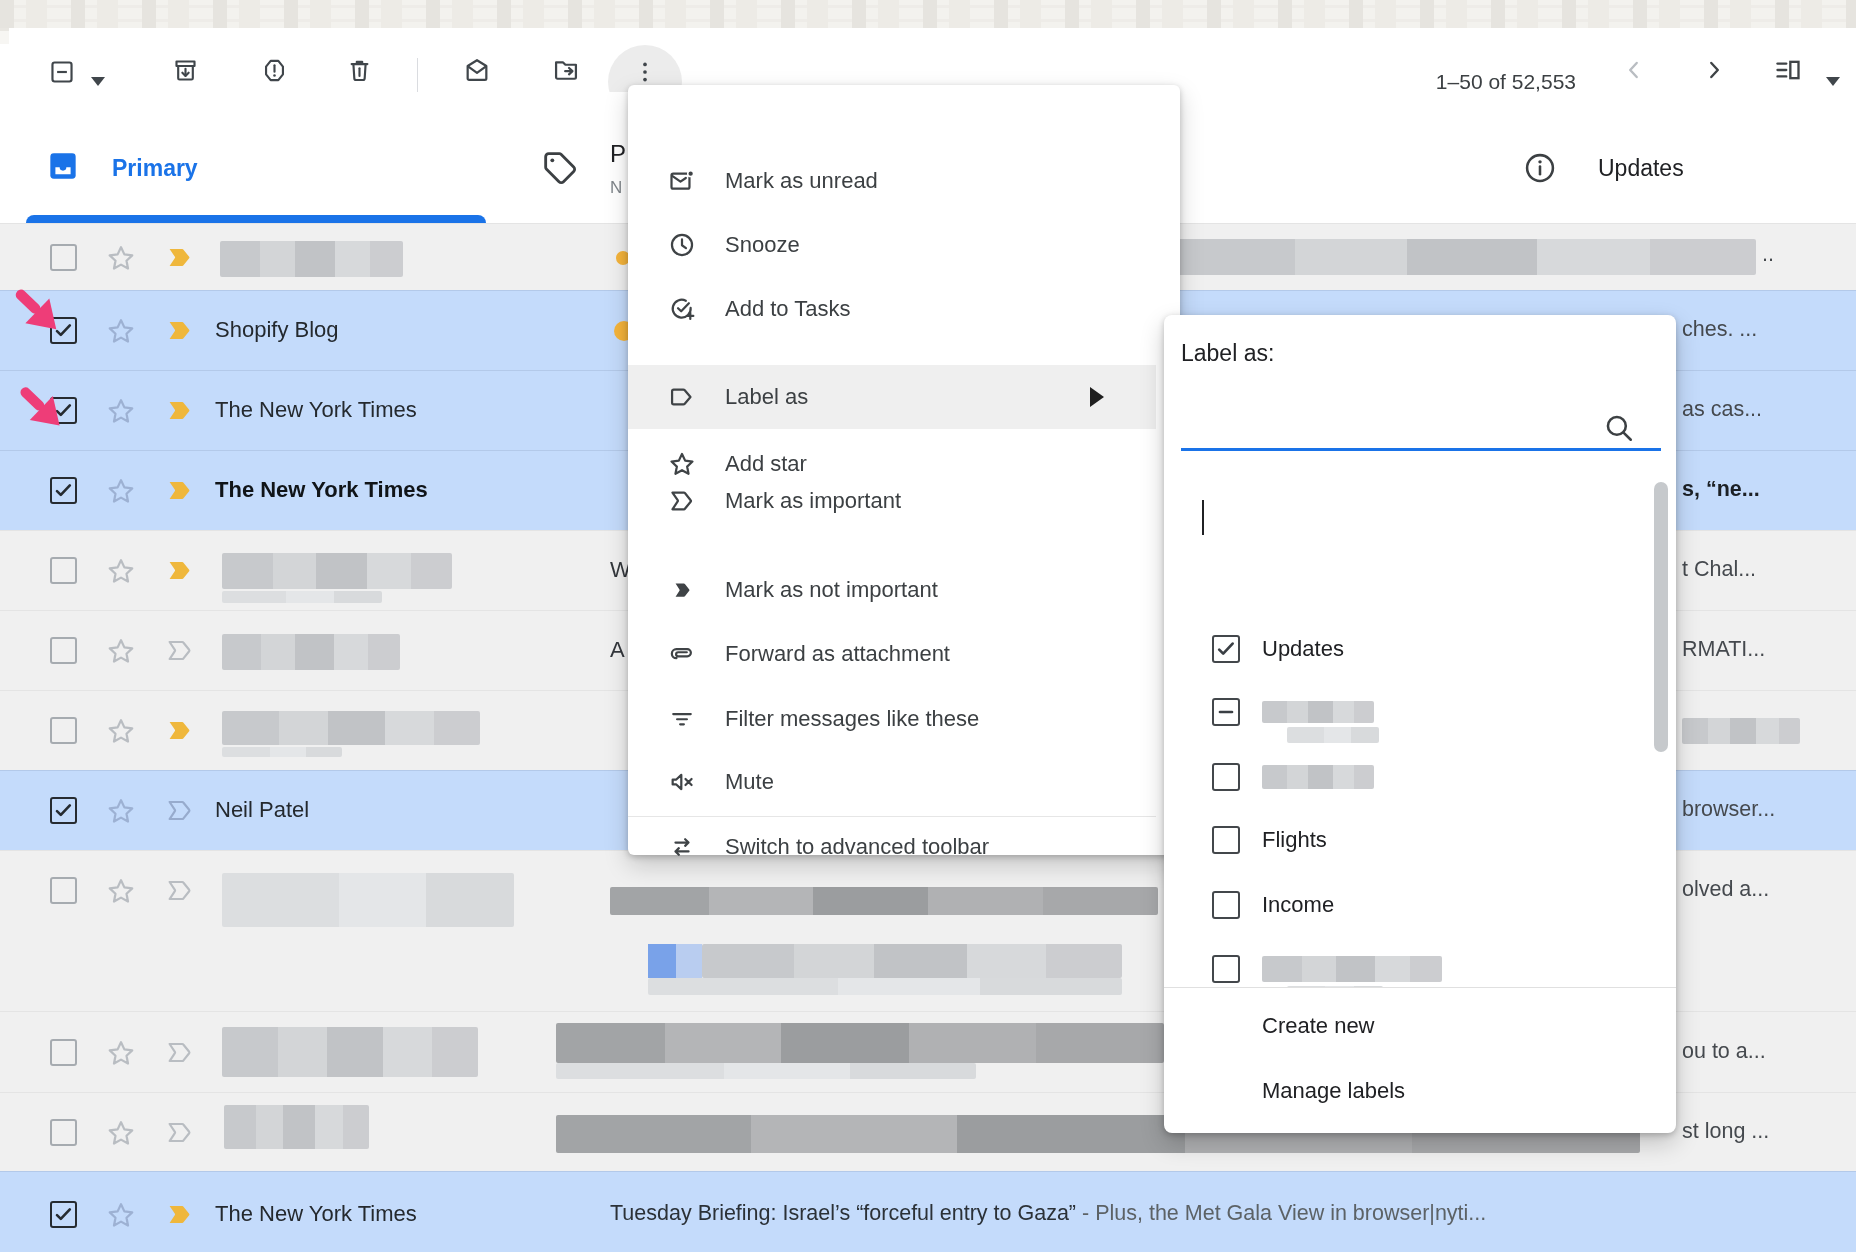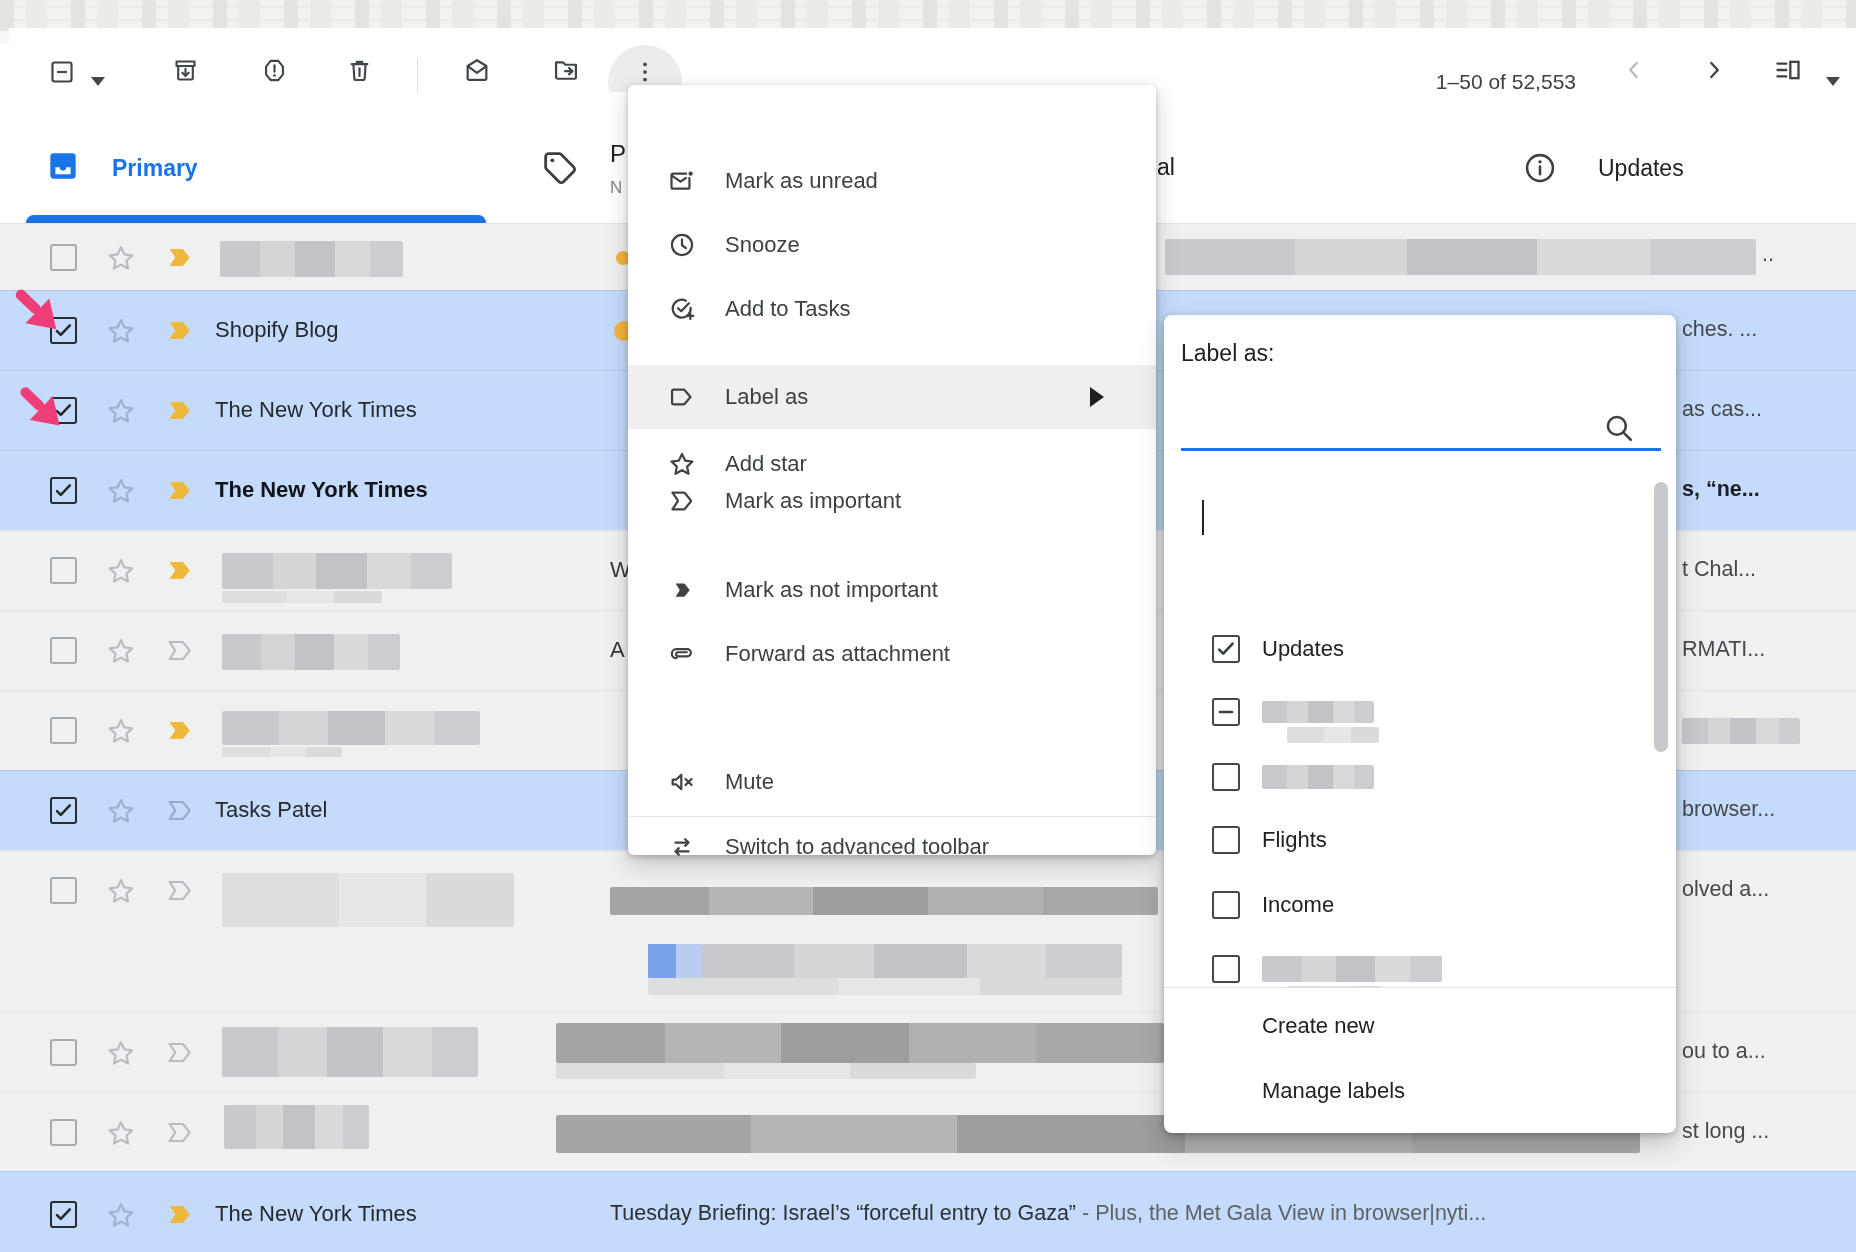--- a/index.html
+++ b/index.html
@@ -196,21 +196,21 @@
       <div class="abs" style="left: 106px; top: 25px; width: 30px; height: 30px;">
         <svg width="30" height="30" viewBox="0 0 24 24" fill="none" stroke="#9db1d3" stroke-width="1.8" stroke-linejoin="round">
           <path d="m12 3.4 2.7 5.7 6.3.8-4.6 4.3 1.2 6.2-5.6-3.1-5.6 3.1 1.2-6.2L3 9.9l6.3-.8z"></path>
         </svg>
       </div>
       <div class="abs" style="left: 166px; top: 28px; width: 30px; height: 24px;">
         <svg width="30" height="24" viewBox="0 0 24 20" fill="none" stroke="#97abcd" stroke-width="1.8" stroke-linejoin="round">
           <path d="M2.5 2.5h10.6a1 1 0 0 1 .8.4l4.9 6.1a1 1 0 0 1 0 1.2l-4.9 6.1a1 1 0 0 1-.8.4H2.5l4.4-6.6a1 1 0 0 0 0-1.1z"></path>
         </svg>
       </div>
-      <span class="abs sender" style="left: 215px; top: 26px;">Tasks Patel</span>
+      <span class="abs sender" style="left: 215px; top: 26px;">Neil Patel</span>
       <span class="abs fragment" style="left: 1682px; top: 26px;">browser...</span>
     </div>
     <div class="row abs read" style="top: 850px; height: 161px;">
       <div class="cbx abs" style="left: 50px; top: 26px;"></div>
       <div class="abs" style="left: 106px; top: 25px; width: 30px; height: 30px;">
         <svg width="30" height="30" viewBox="0 0 24 24" fill="none" stroke="#b9bdc2" stroke-width="1.8" stroke-linejoin="round">
           <path d="m12 3.4 2.7 5.7 6.3.8-4.6 4.3 1.2 6.2-5.6-3.1-5.6 3.1 1.2-6.2L3 9.9l6.3-.8z"></path>
         </svg>
       </div>
       <div class="abs" style="left: 166px; top: 28px; width: 30px; height: 24px;">
@@ -389,21 +389,21 @@
       <polygon points="33,13.5 62,32.5 33,51.5"></polygon>
   </g>
 </svg>
 <svg class="abs" style="left:13px;top:379px;z-index:6;" width="56" height="56" viewBox="0 0 64 64">
   <g transform="rotate(44 32 32)" fill="#ee3d78">
     <rect x="2" y="26.5" width="33" height="11.5" rx="5.5"></rect>
       <polygon points="33,13.5 62,32.5 33,51.5"></polygon>
   </g>
 </svg>
 
-<div id="menu" class="abs" style="z-index:10;">
+<div id="menu" class="abs" style="z-index:10;padding-left:24px;">
     <div class="menu-div abs" style="top: 303px;"></div>
     <div class="menu-div abs" style="top: 731px;"></div>
     <div class="menu-item abs" style="top: 64px;">
       <span class="mi-icon">
         <svg width="28" height="28" viewBox="0 0 24 24" fill="none" stroke="#3f4346" stroke-width="1.9" stroke-linecap="round" stroke-linejoin="round">
           <rect x="3" y="5.6" width="15.4" height="13" rx="1.5"></rect>
           <path d="m3.6 7.6 7.1 5 4.6-3.2"></path>
           <circle cx="19.4" cy="5.7" r="2.5" fill="#3f4346" stroke="#ffffff" stroke-width="1.3"></circle>
         </svg>
       </span>
@@ -461,20 +461,28 @@
       </span>
       <span class="mi-label">Mark as not important</span>
     </div>
     <div class="menu-item abs" style="top: 537px;">
       <span class="mi-icon">
         <svg width="28" height="28" viewBox="0 0 24 24" fill="none" stroke="#3f4346" stroke-width="1.9" stroke-linecap="round" stroke-linejoin="round">
           <path d="M7.2 15.6a3.9 3.9 0 0 1 0-7.8h9.3a3.1 3.1 0 0 1 0 6.2H8.7a1.75 1.75 0 0 1 0-3.5h7.4"></path>
         </svg>
       </span>
       <span class="mi-label">Forward as attachment</span>
+    </div>
+    <div class="menu-item abs" style="top: 602px;">
+      <span class="mi-icon">
+        <svg width="28" height="28" viewBox="0 0 24 24" fill="none" stroke="#3f4346" stroke-width="1.9" stroke-linecap="round" stroke-linejoin="round">
+          <path d="M4.5 7.8h15M7.8 12.2h8.4M10.4 16.6h3.2"></path>
+        </svg>
+      </span>
+      <span class="mi-label">Filter messages like these</span>
     </div>
     <div class="menu-item abs" style="top: 665px;">
       <span class="mi-icon">
         <svg width="28" height="28" viewBox="0 0 24 24" fill="none" stroke="#3f4346" stroke-width="1.9" stroke-linecap="round" stroke-linejoin="round">
           <path d="M4 9.9v4.2h3.1l4.3 4V5.9l-4.3 4z"></path>
           <path d="m15 9.4 5.2 5.2M20.2 9.4 15 14.6"></path>
         </svg>
       </span>
       <span class="mi-label">Mute</span>
     </div>

